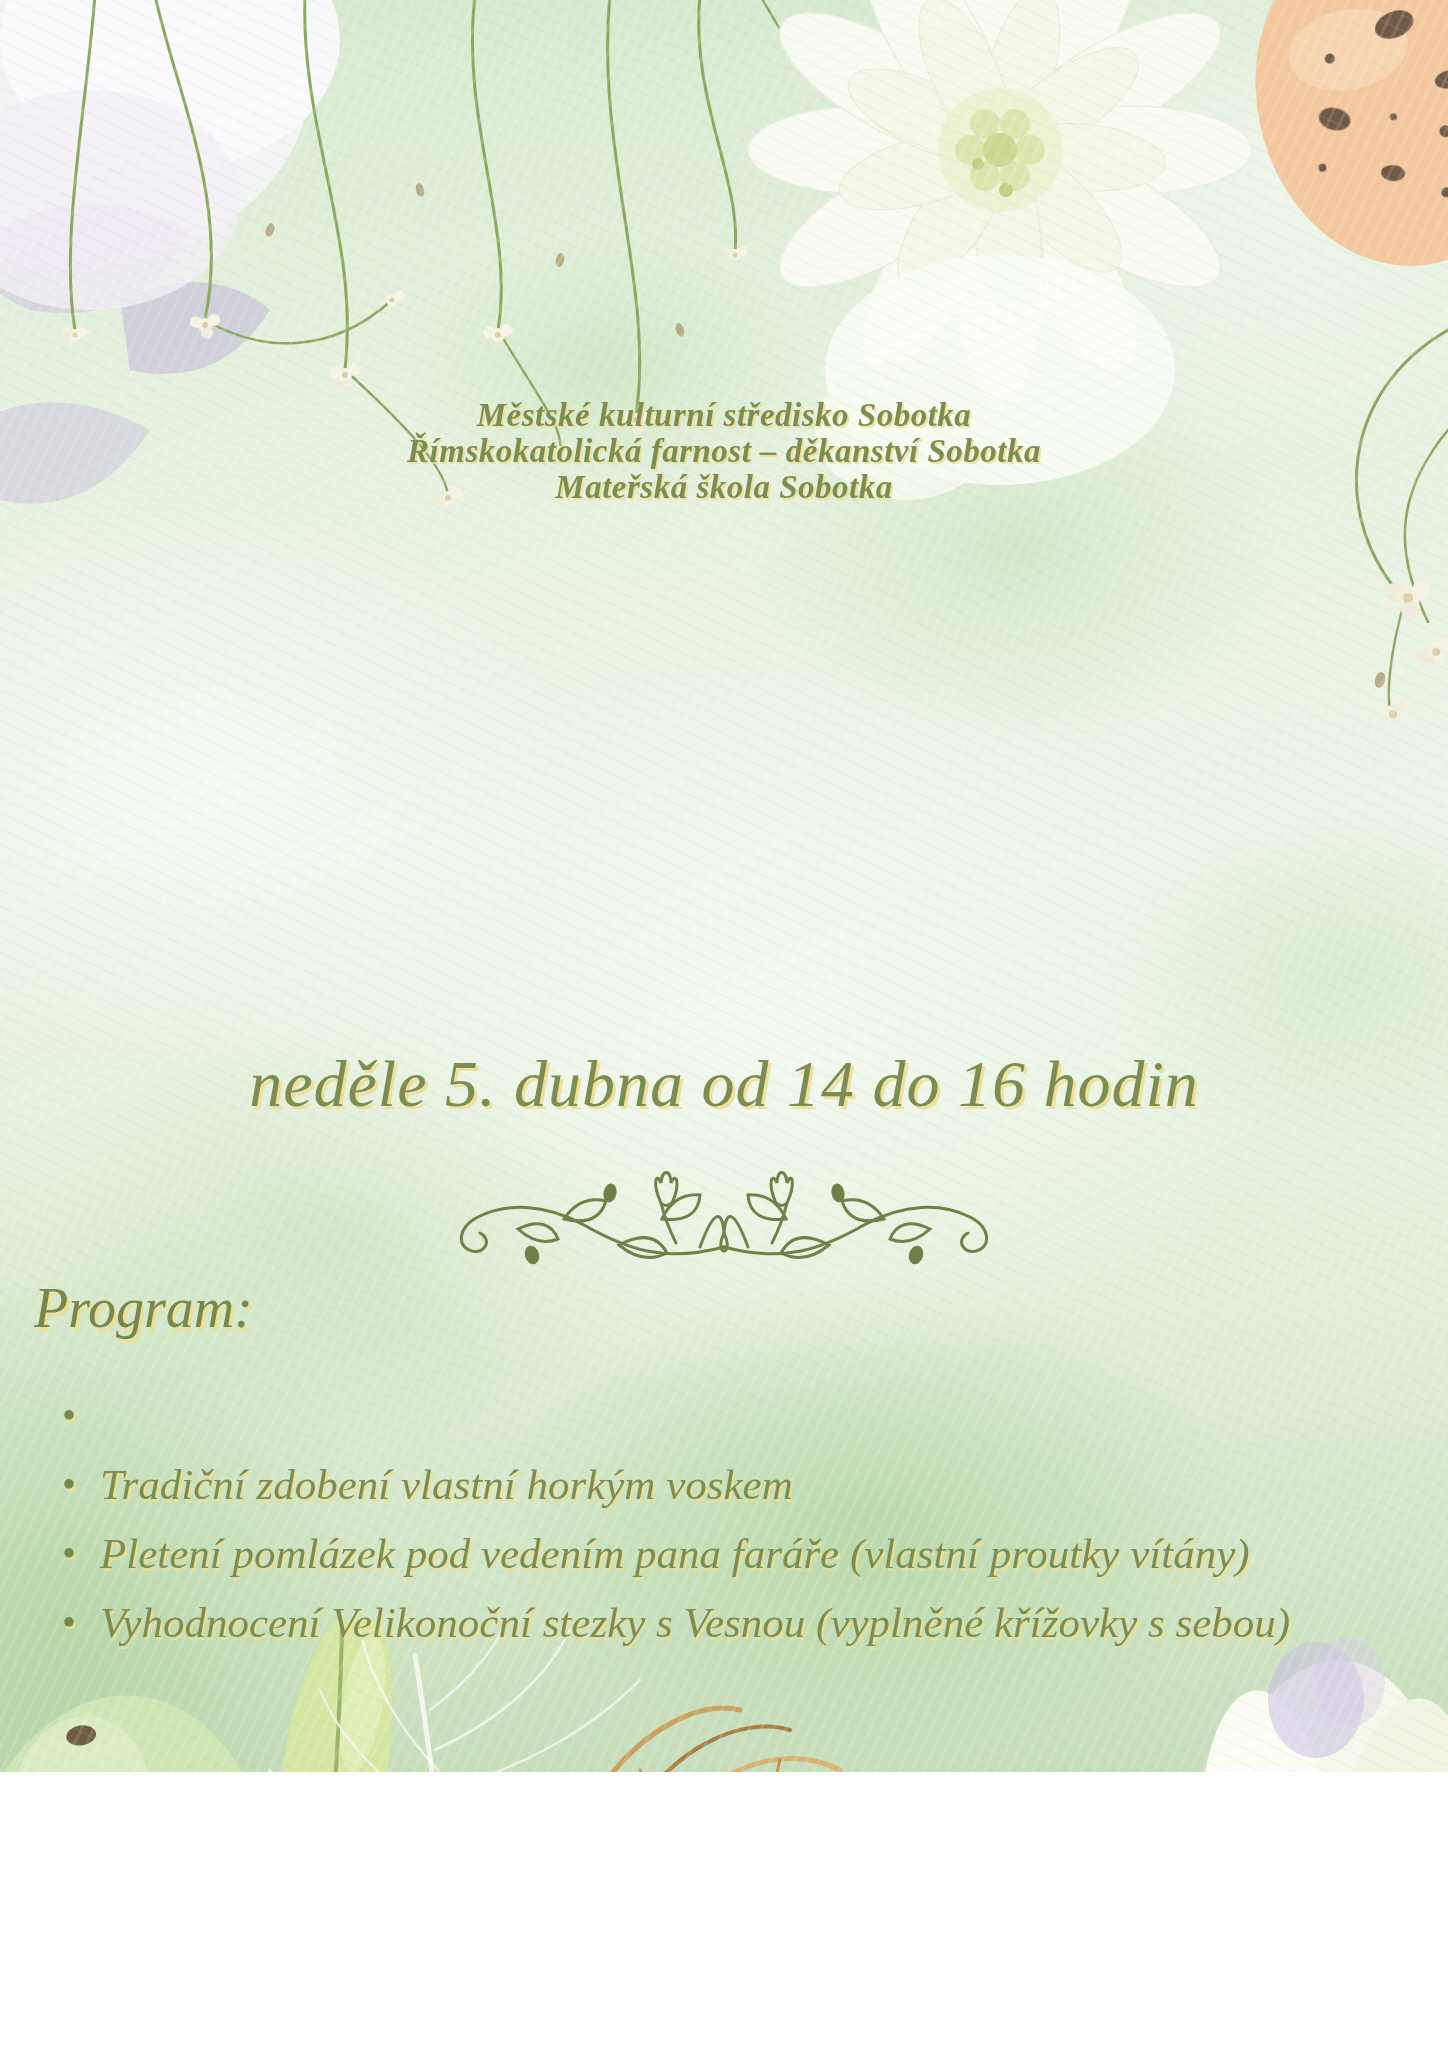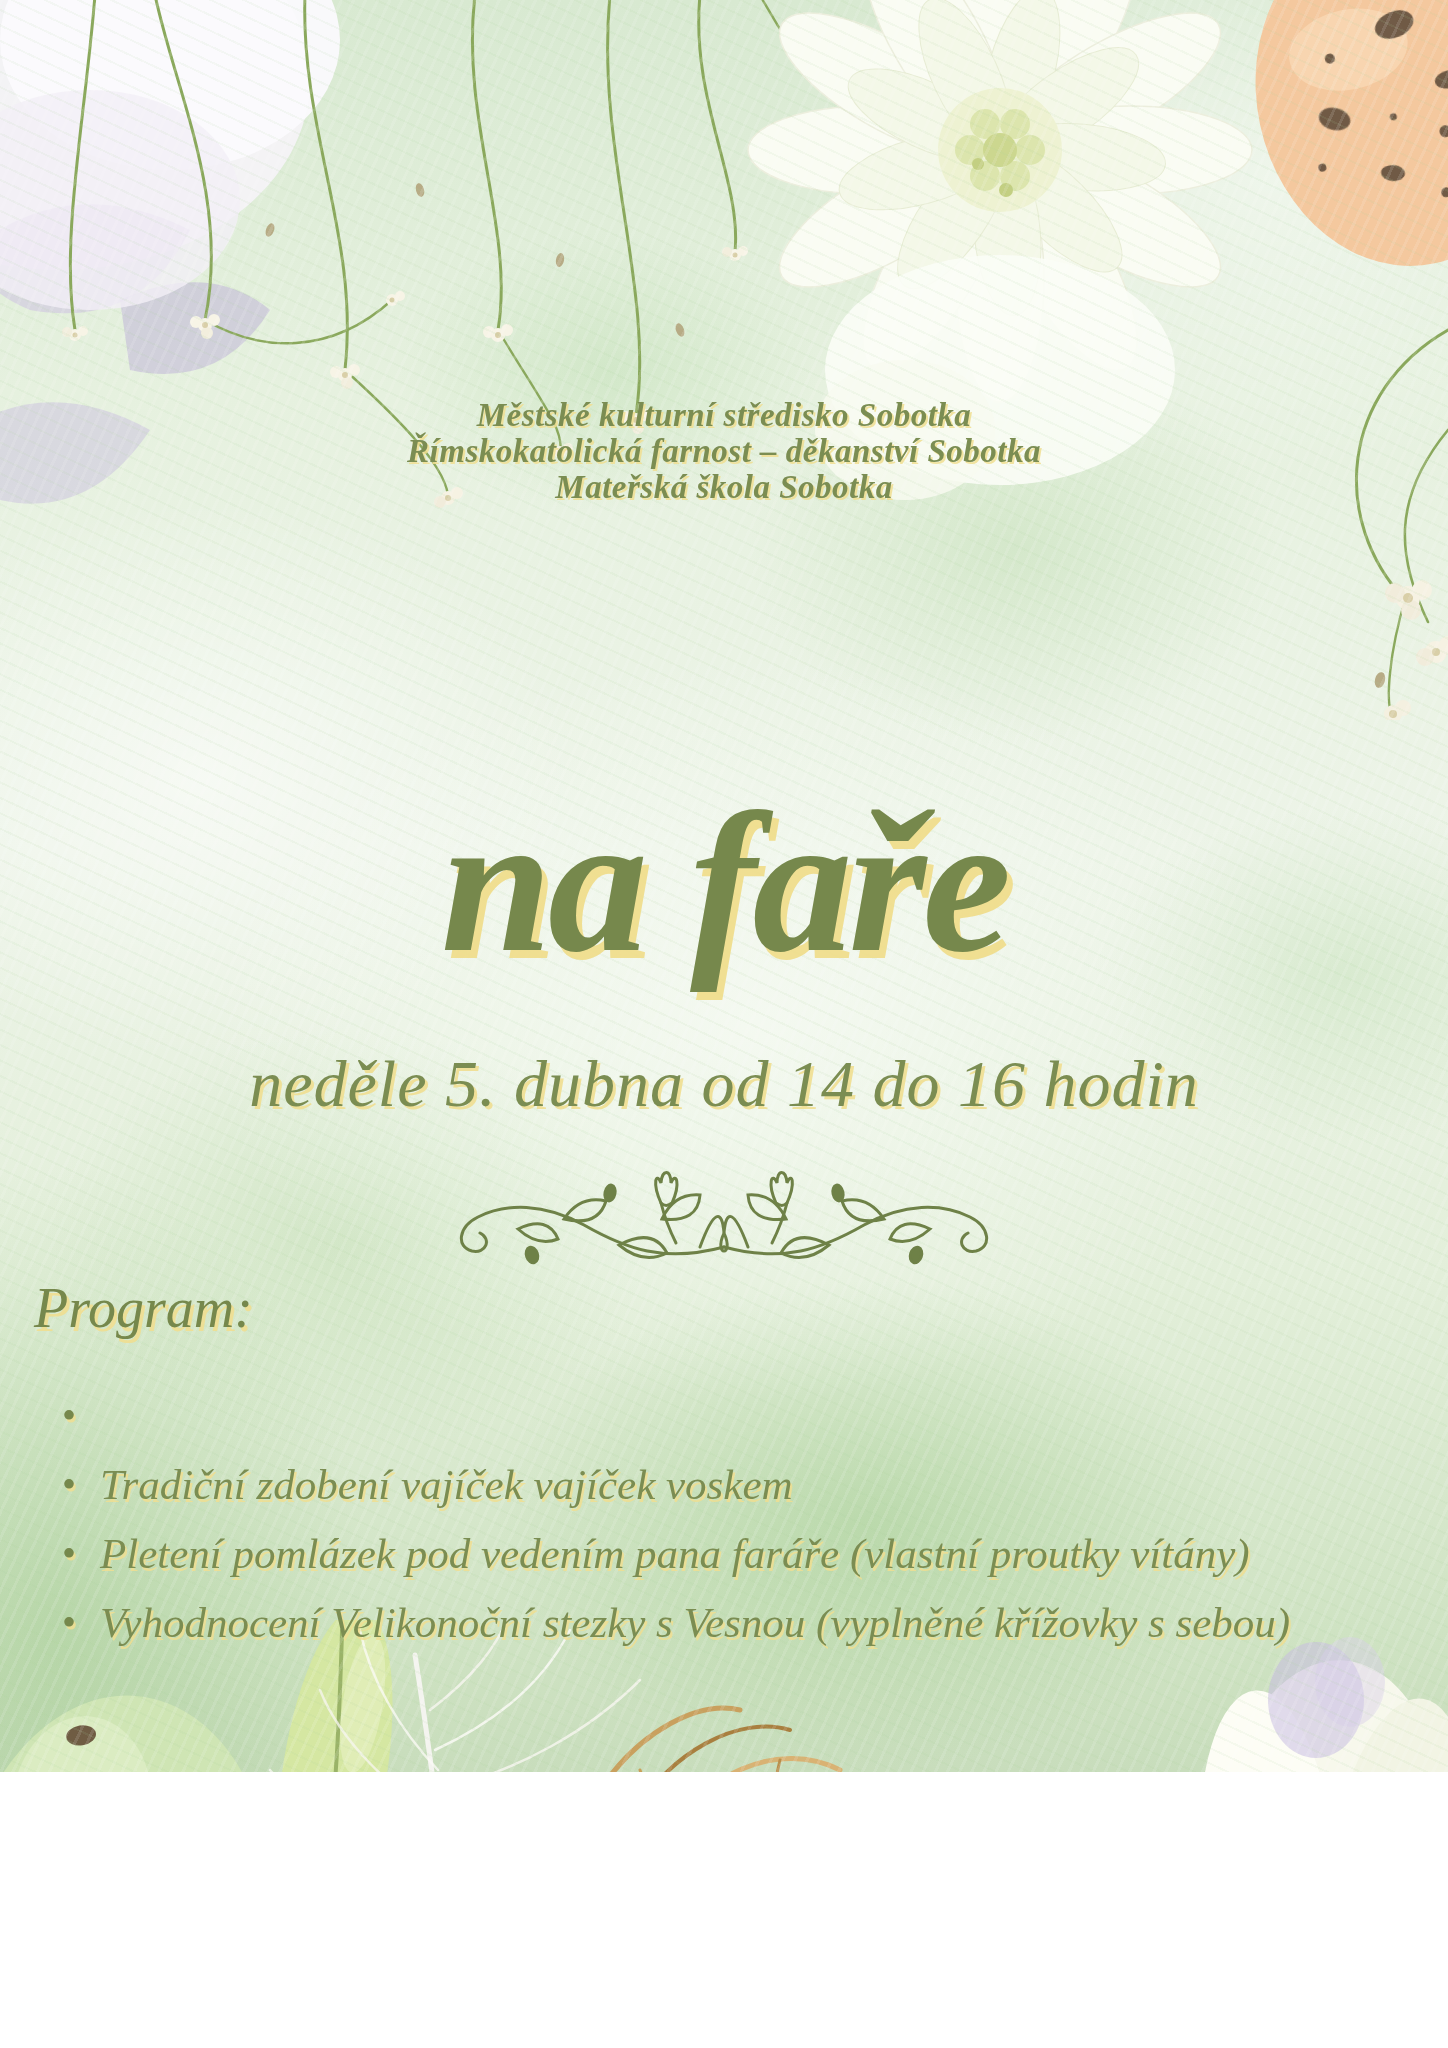--- a/index.html
+++ b/index.html
@@ -361,21 +361,20 @@
   </svg>
 
   <div class="texture"></div>
 
   <div class="org-lines">
     <div>Městské kulturní středisko Sobotka</div>
     <div>Římskokatolická farnost – děkanství Sobotka</div>
     <div>Mateřská škola Sobotka</div>
   </div>
 
-  <h1 class="title title2">na faře</h1>
 
   <div class="datetime">neděle 5. dubna od 14 do 16 hodin</div>
 
   <svg class="flourish" width="620" height="112" viewBox="0 0 620 112">
     <g id="flourish-left" fill="none" stroke="#6e8147" stroke-width="3" stroke-linecap="round">
       <path d="M310,84 C250,100 212,86 170,62 C130,40 92,40 64,54 C44,64 42,84 58,88 C72,91 78,76 66,70"></path>
       <path d="M150,56 q 16,-24 42,-18 q -8,26 -42,18 z"></path>
       <path d="M205,82 q 24,20 48,8 q -14,-26 -48,-8 z"></path>
       <path d="M248,56 q 12,-26 38,-24 q -2,28 -38,24 z"></path>
       <path d="M104,66 q 20,18 40,10 q -10,-24 -40,-10 z"></path>
@@ -390,21 +389,21 @@
   </svg>
 
   <h2 class="program-heading">Program:</h2>
 
   <ul class="program-list">
     <li>
       <span class="bullet">•</span>
     </li>
     <li>
       <span class="bullet">•</span>
-      <span>Tradiční zdobení vajíček vajíček voskem</span>
+      <span>Tradiční zdobení vlastní horkým voskem</span>
     </li>
     <li>
       <span class="bullet">•</span>
       <span>Pletení pomlázek pod vedením pana faráře (vlastní proutky vítány)</span>
     </li>
     <li>
       <span class="bullet">•</span>
       <span>Vyhodnocení Velikonoční stezky s Vesnou (vyplněné křížovky s sebou)</span>
     </li>
   </ul>

